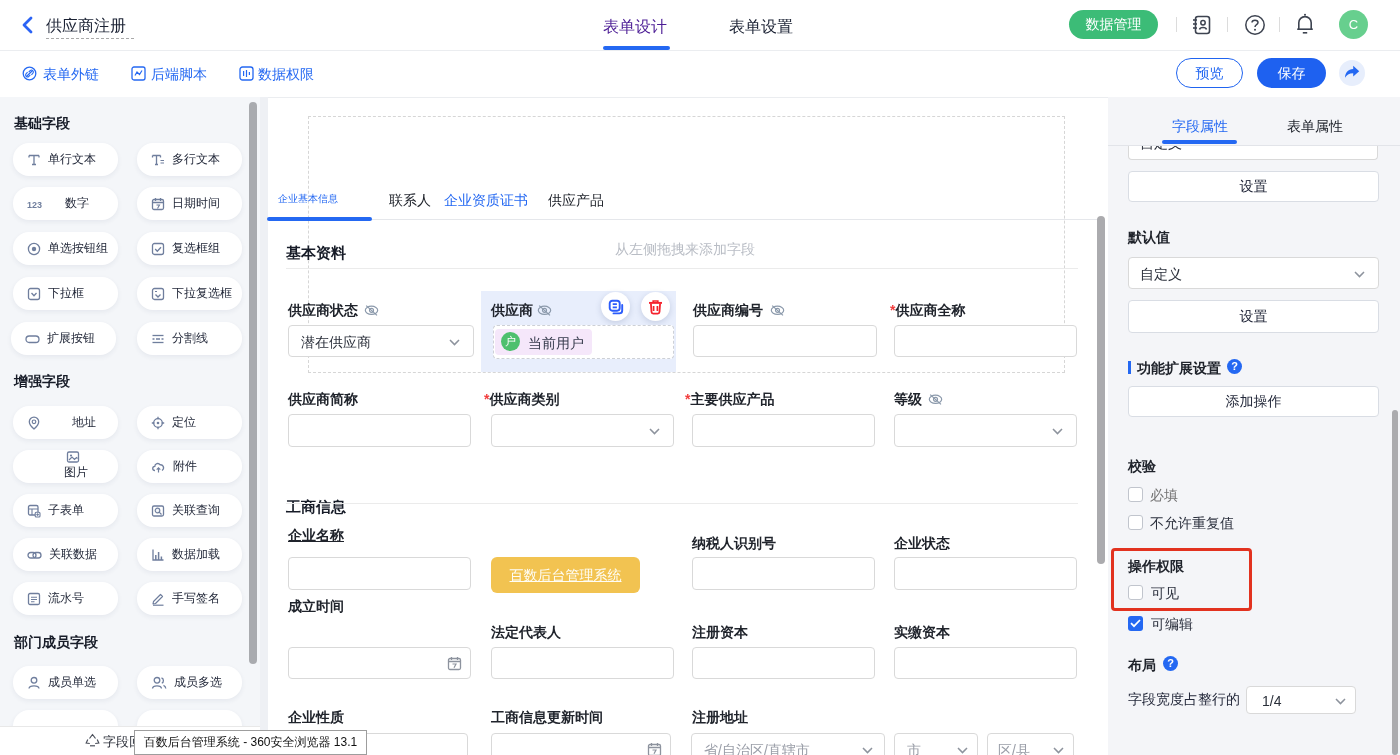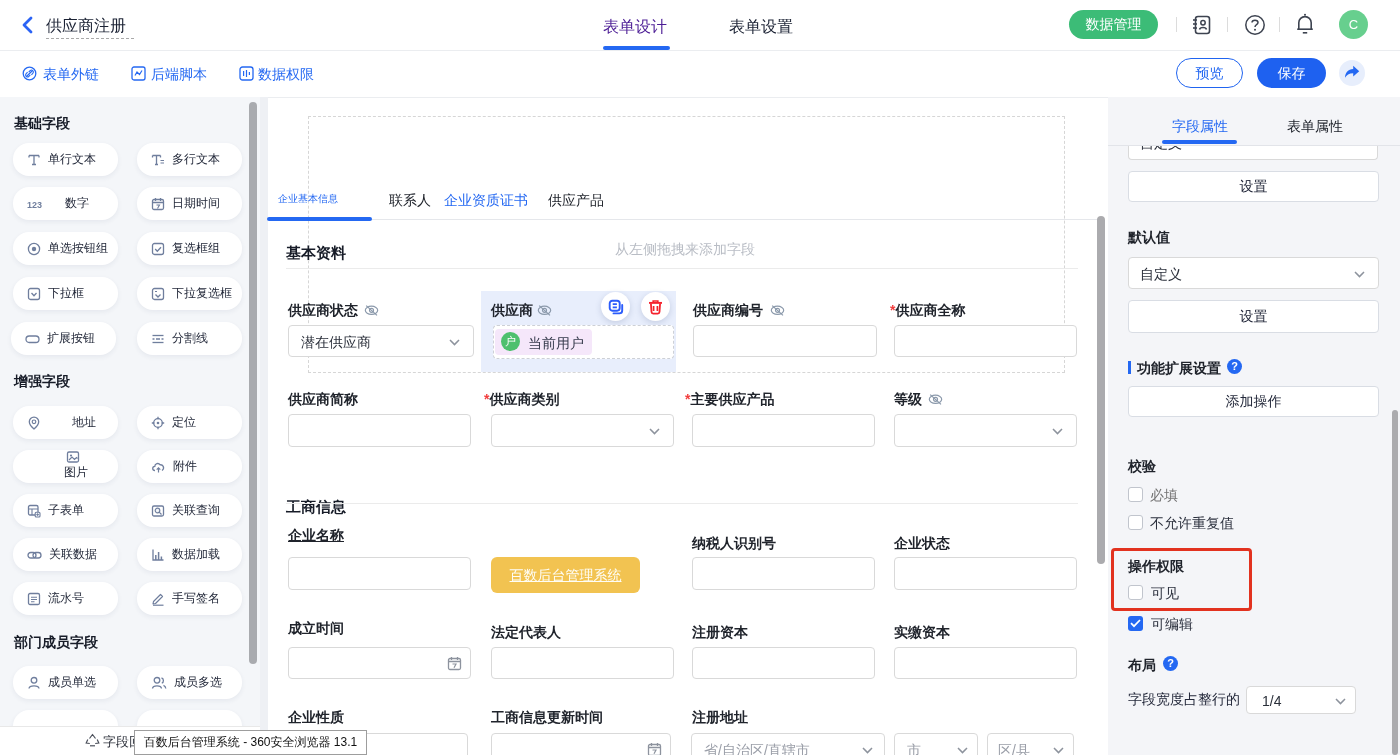--- a/index.html
+++ b/index.html
@@ -340,21 +340,21 @@
 <div class="ab" style="left:286px;top:503px;width:792px;height:1px;background:#ebebeb;"></div>
 
 <div class="lbl" style="left:288px;top:527px;text-decoration:underline;">企业名称</div>
 <div class="ipt" style="left:288px;top:557px;width:183px;height:33px;"></div>
 <div class="ab" style="left:491px;top:557px;width:149px;height:36px;background:#f2c351;border-radius:6px;text-align:center;"><span style="font-size:14px;color:#fefdf6;line-height:36px;text-decoration:underline;">百数后台管理系统</span></div>
 <div class="lbl" style="left:692px;top:535px;">纳税人识别号</div>
 <div class="ipt" style="left:692px;top:557px;width:183px;height:33px;"></div>
 <div class="lbl" style="left:894px;top:535px;">企业状态</div>
 <div class="ipt" style="left:894px;top:557px;width:183px;height:33px;"></div>
 
-<div class="lbl" style="left:288px;top:620px;">成立时间</div>
+<div class="lbl" style="left:288px;top:598px;">成立时间</div>
 <div class="ipt" style="left:288px;top:647px;width:183px;height:32px;">
     <svg class="ab" style="left:158px;top:8px;" width="15" height="15" viewBox="0 0 15 15">
       <rect x="1.5" y="2.5" width="12" height="11" rx="1.5" fill="none" stroke="#8d939e" stroke-width="1.3"></rect>
       <path d="M4.5 1 v3 M10.5 1 v3 M1.5 5.5 h12" fill="none" stroke="#8d939e" stroke-width="1.3"></path>
       <path d="M5.5 8 h3.5 l-2 3.8" fill="none" stroke="#8d939e" stroke-width="1.2"></path>
     </svg>
   </div>
 <div class="lbl" style="left:491px;top:624px;">法定代表人</div>
 <div class="ipt" style="left:491px;top:647px;width:183px;height:32px;"></div>
 <div class="lbl" style="left:692px;top:624px;">注册资本</div>

